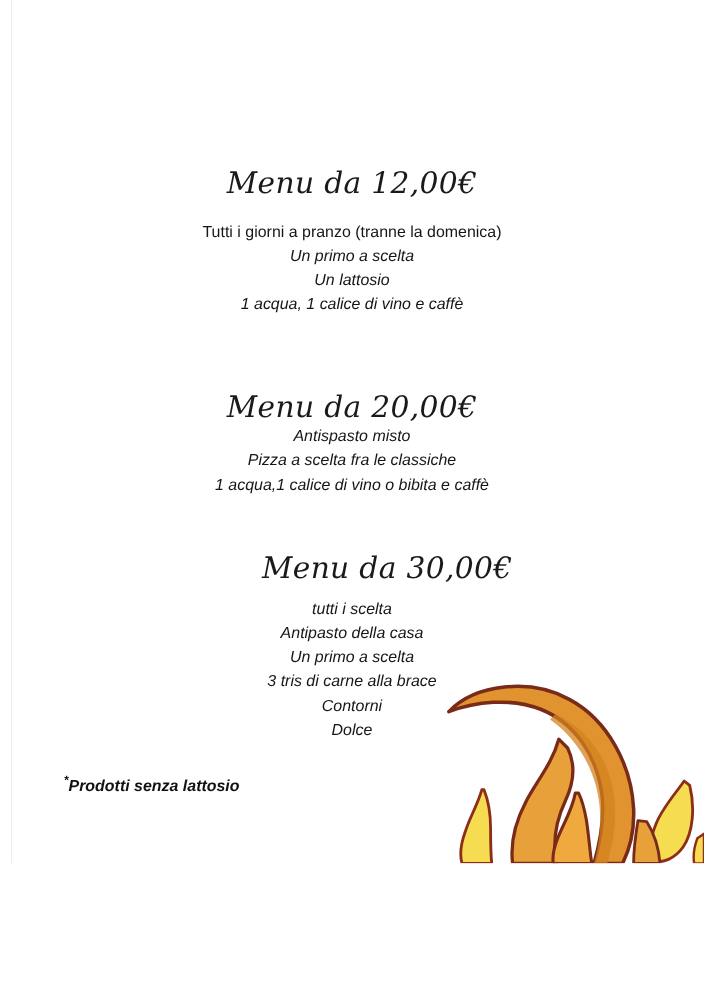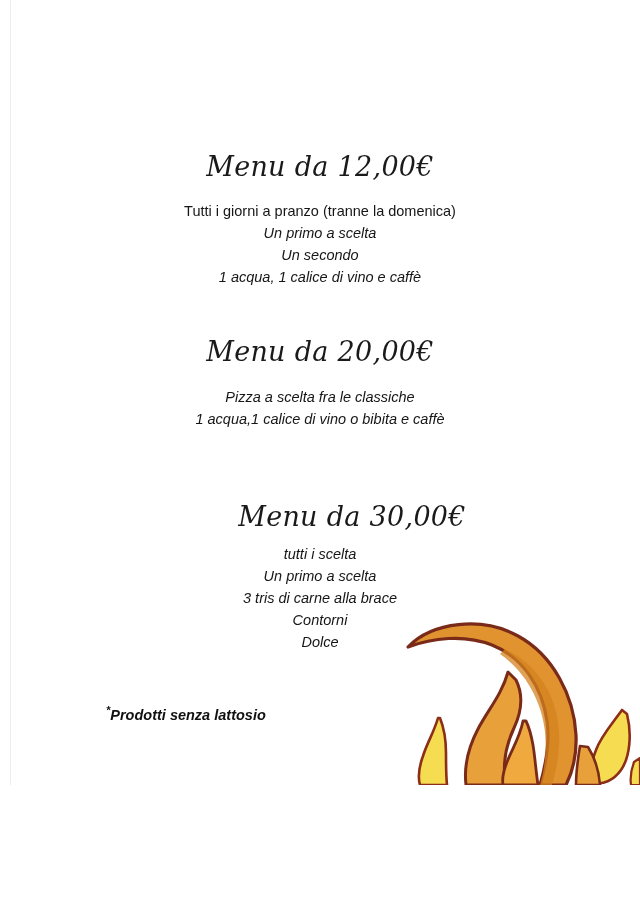--- a/index.html
+++ b/index.html
@@ -110,43 +110,45 @@
 
   <div class="left-rule"></div>
 
   <div id="sections-host">
       <div class="menu-section" style="top: 152px;">
         <div class="section-heading">Menu da 12,00€</div>
       </div>
       <ul class="menu-body section-lines" style="top: 200px;">
         <li class="upright">Tutti i giorni a pranzo (tranne la domenica)</li>
         <li>Un primo a scelta</li>
-        <li>Un secondo</li>
+        <li>Un lattosio</li>
         <li>1 acqua, 1 calice di vino e caffè</li>
       </ul>
-      <div class="menu-section" style="top: 337px;">
+      <div class="menu-section" style="top: 356px;">
         <div class="section-heading">Menu da 20,00€</div>
       </div>
       <ul class="menu-body section-lines" style="top: 386px;">
+        <li>Antispasto misto</li>
         <li>Pizza a scelta fra le classiche</li>
         <li>1 acqua,1 calice di vino o bibita e caffè</li>
       </ul>
       <div class="menu-section" style="top: 502px; margin-left: 32px;">
         <div class="section-heading">Menu da 30,00€</div>
       </div>
       <ul class="menu-body section-lines" style="top: 543px;">
         <li>tutti i scelta</li>
+        <li>Antipasto della casa</li>
         <li>Un primo a scelta</li>
         <li>3 tris di carne alla brace</li>
         <li>Contorni</li>
         <li>Dolce</li>
       </ul>
     </div>
 
-  <div class="footnote" id="footnote" style="top: 700px; margin-left: 48px;">
+  <div class="footnote" id="footnote" style="top: 700px;">
     <span class="star">*</span><span>Prodotti senza lattosio</span>
   </div>
 
   <svg class="flame-art" viewBox="0 0 250 175" preserveAspectRatio="none" aria-hidden="true">
 
     <path d="M 18,37 C 42,12 92,6 128,26 C 163,45 184,86 186,125 C 187,148 182,163 176,175
              L 150,175 C 156,154 160,132 157,111 C 152,76 132,47 102,35 C 74,24 42,28 18,37 Z" fill="#E0932F" stroke="#7A2A18" stroke-width="3.2" stroke-linejoin="round"></path>
 
     <path d="M 110,44 C 136,62 152,92 155,122 C 157,143 154,161 150,175 L 162,175
              C 168,155 171,133 168,112 C 163,78 143,52 115,39 Z" fill="#D4831F" opacity="0.75"></path>

